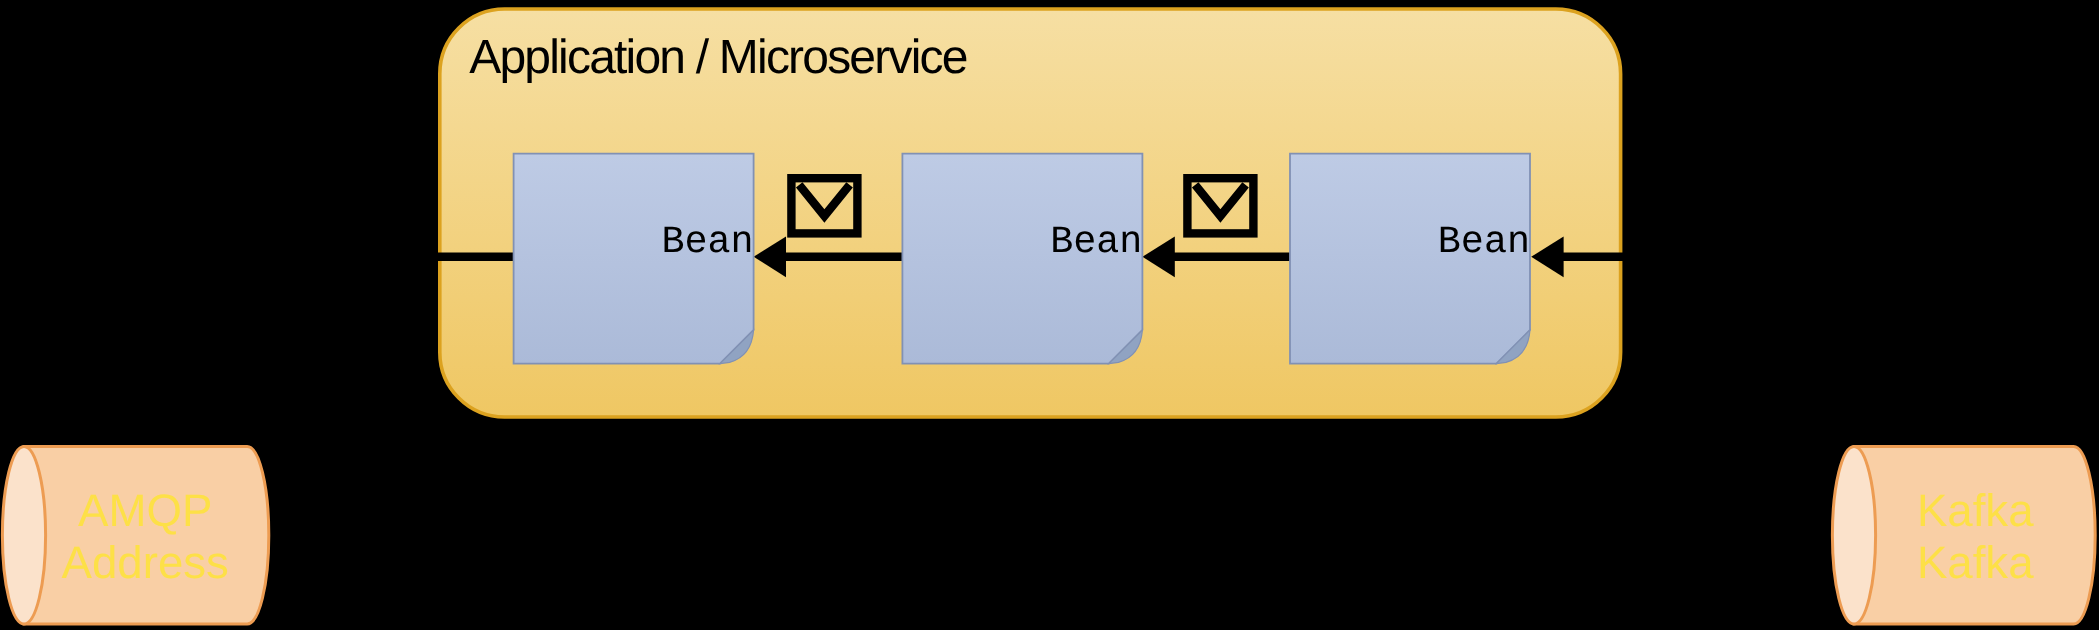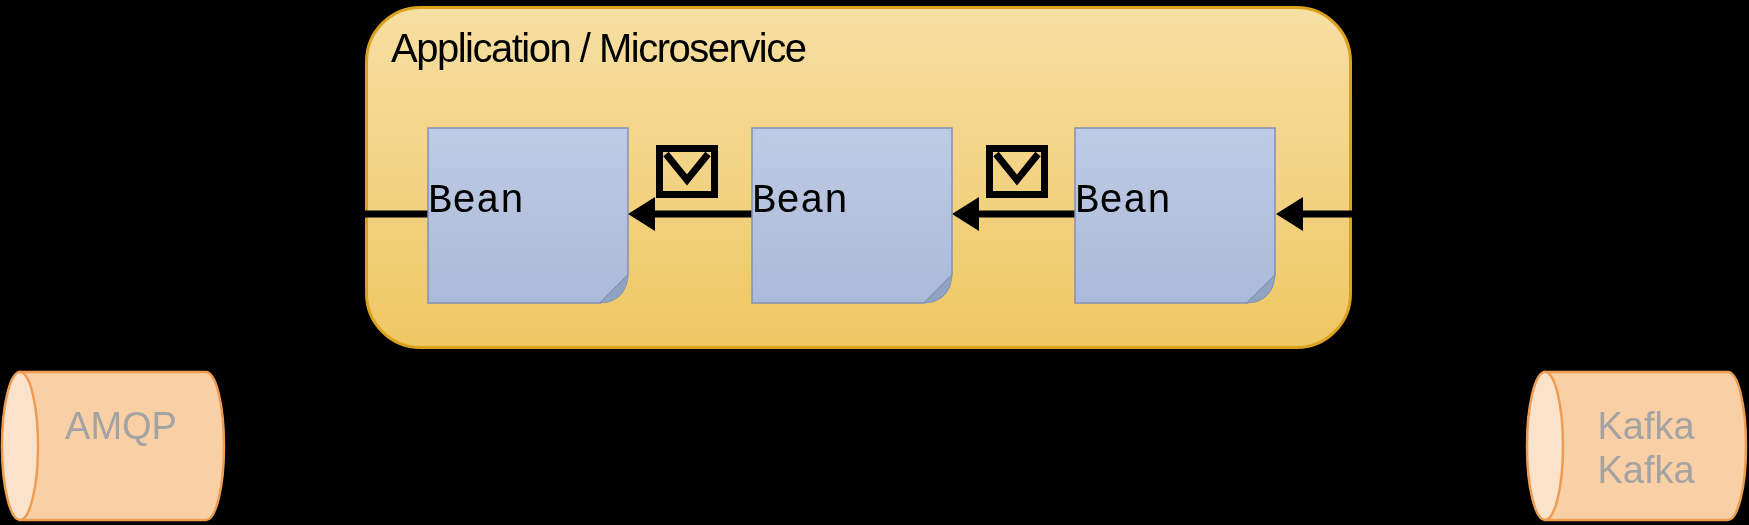--- a/index.html
+++ b/index.html
@@ -29,37 +29,37 @@
     font-size: 40px;
     line-height: 40px;
     letter-spacing: -1.5px;
     color: #000000;
     white-space: nowrap;
   }
   .bean-label {
     position: absolute;
     top: 184px;
     width: 200px;
-    text-align: left;
+    text-align: right;
     font-family: "Liberation Mono", monospace;
-    font-size: 40px;
+    font-size: 32px;
     line-height: 36px;
     color: #000000;
   }
   .bean-label.b1 { left: 428px; }
   .bean-label.b2 { left: 752px; }
   .bean-label.b3 { left: 1075px; }
   .cyl-label {
     position: absolute;
     top: 404px;
     width: 200px;
     text-align: center;
     font-size: 38px;
     line-height: 44px;
-    color: #a3a3a3;
+    color: #fde047;
   }
   .cyl-label span { display: block; }
   .cyl-label.amqp { left: 21px; }
   .cyl-label.kafka { left: 1546px; }
 </style>
 </head>
 <body>
 
 <div class="canvas">
 
@@ -130,19 +130,20 @@
   </svg>
 
   <div class="app-title">Application / Microservice</div>
 
   <div class="bean-label b1">Bean</div>
   <div class="bean-label b2">Bean</div>
   <div class="bean-label b3">Bean</div>
 
   <div class="cyl-label amqp">
     <span>AMQP</span>
+    <span>Address</span>
   </div>
   <div class="cyl-label kafka">
     <span>Kafka</span>
     <span>Kafka</span>
   </div>
 
 </div>
 
 </body></html>

